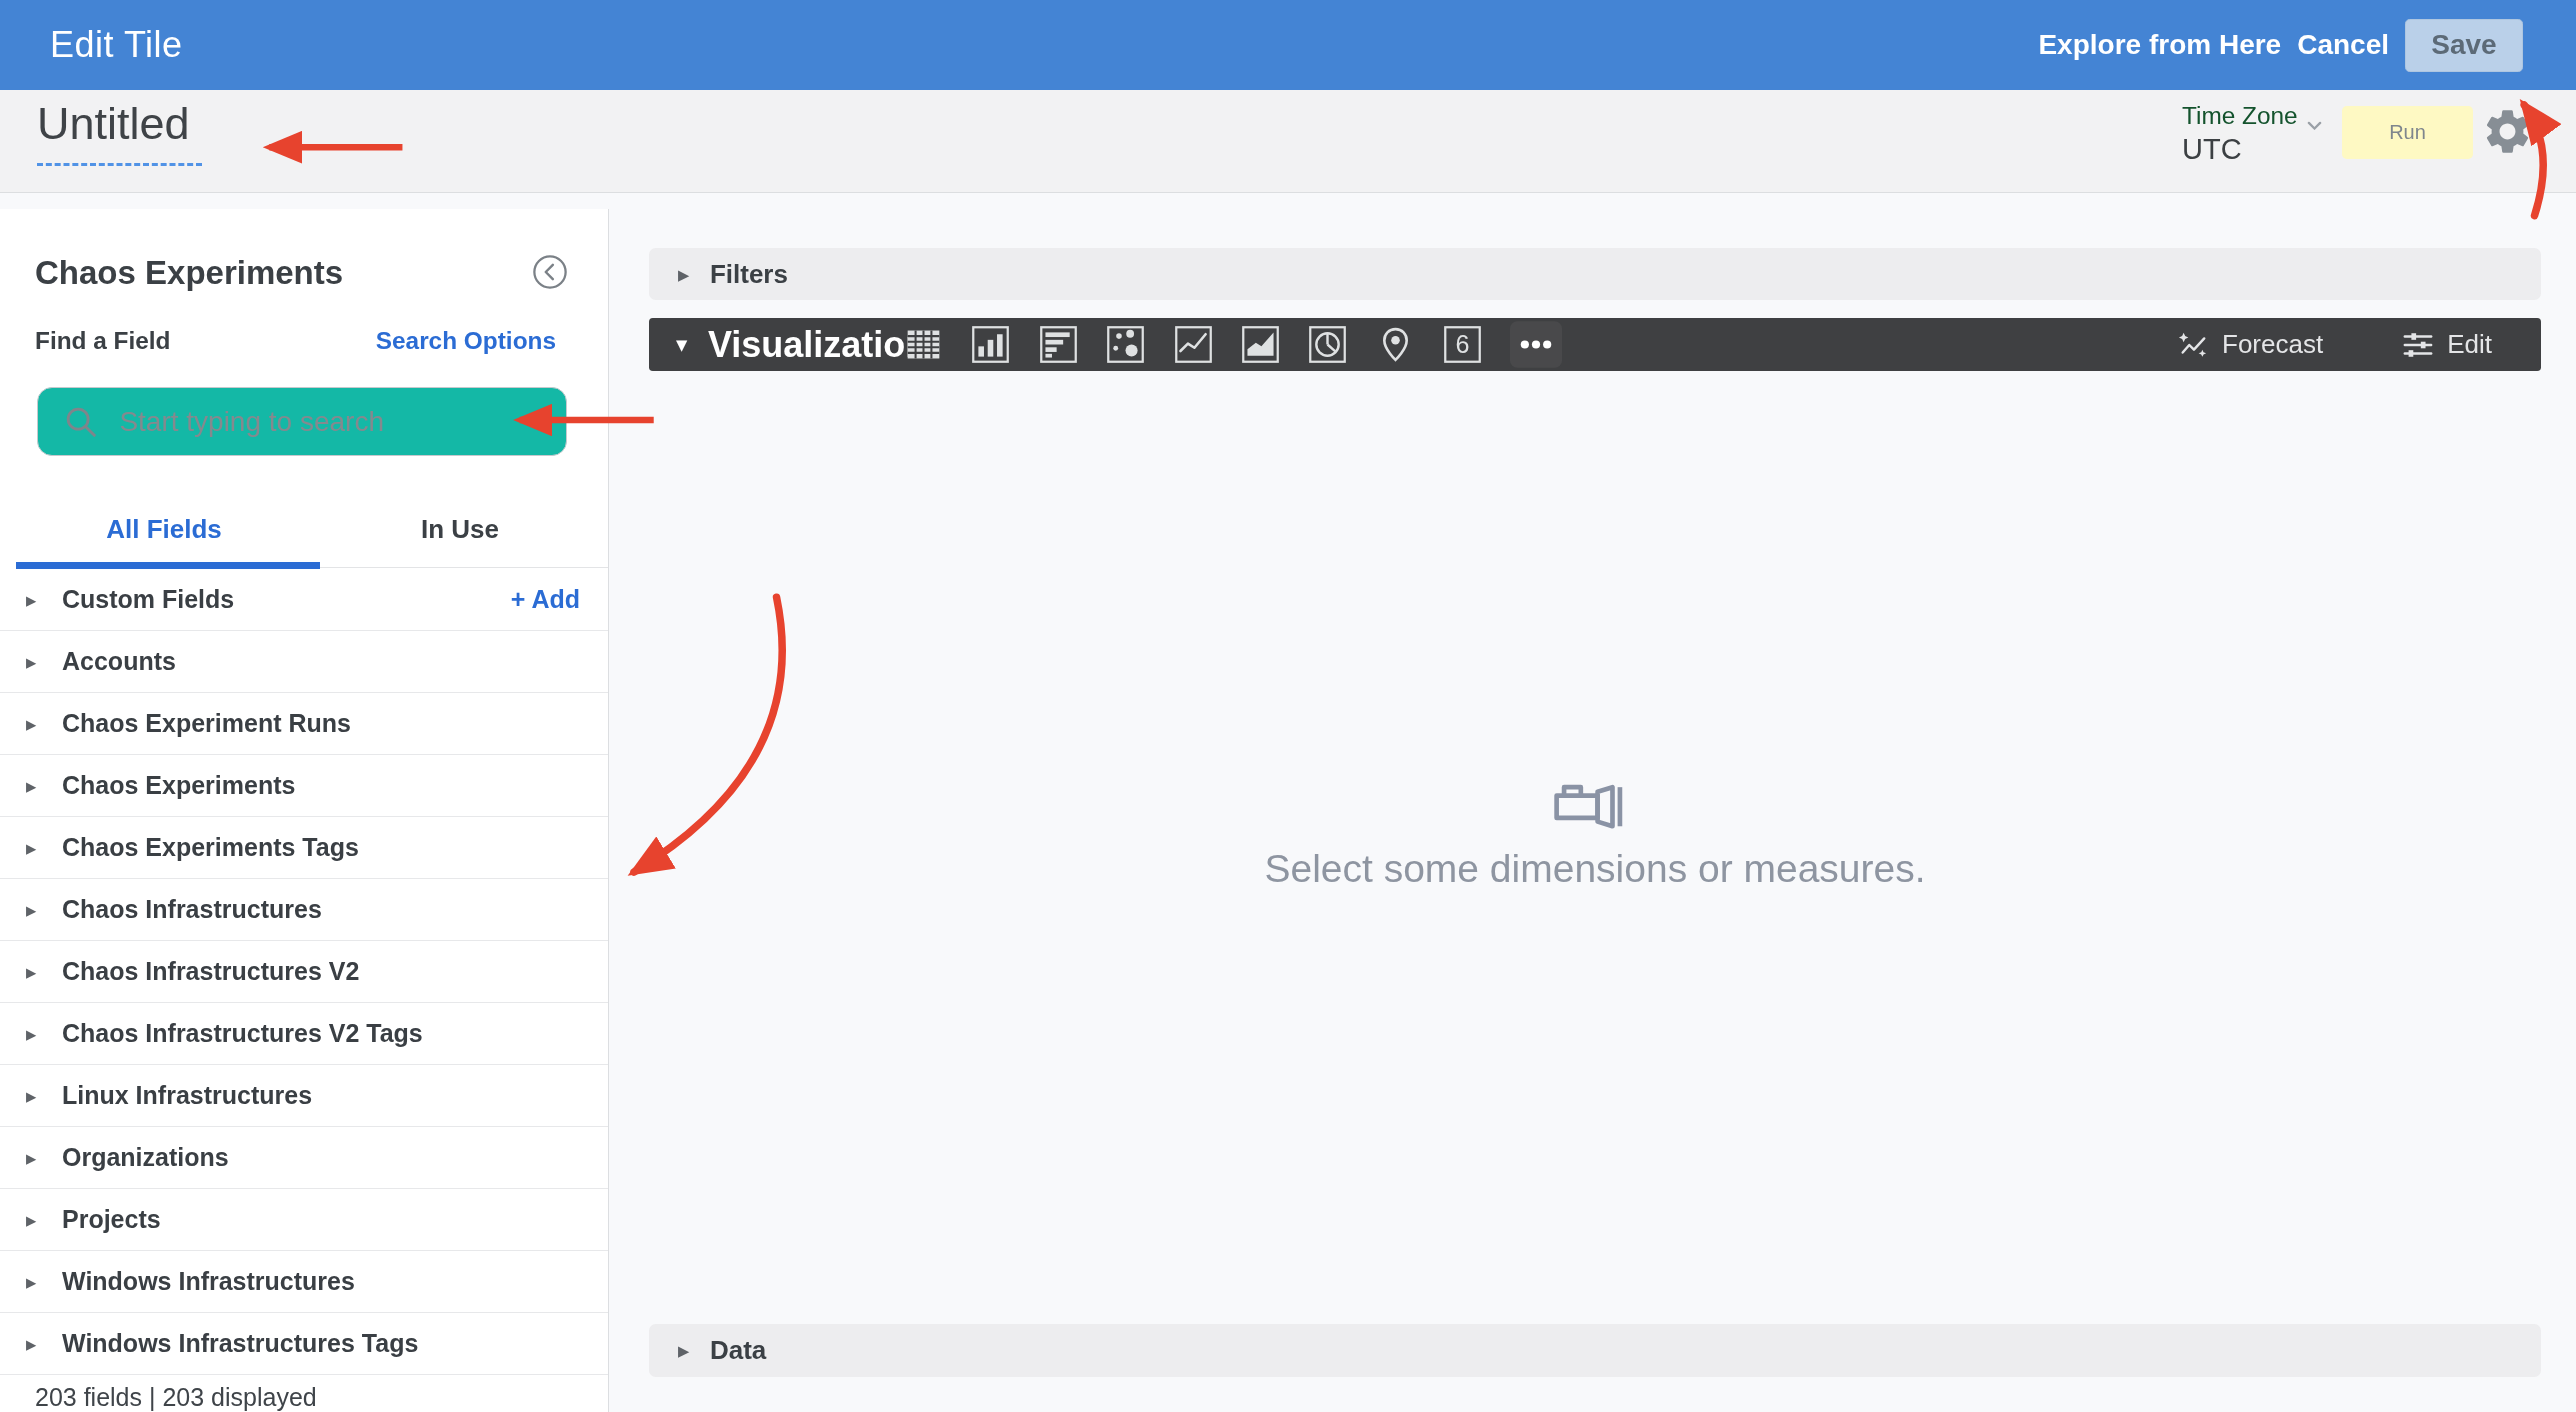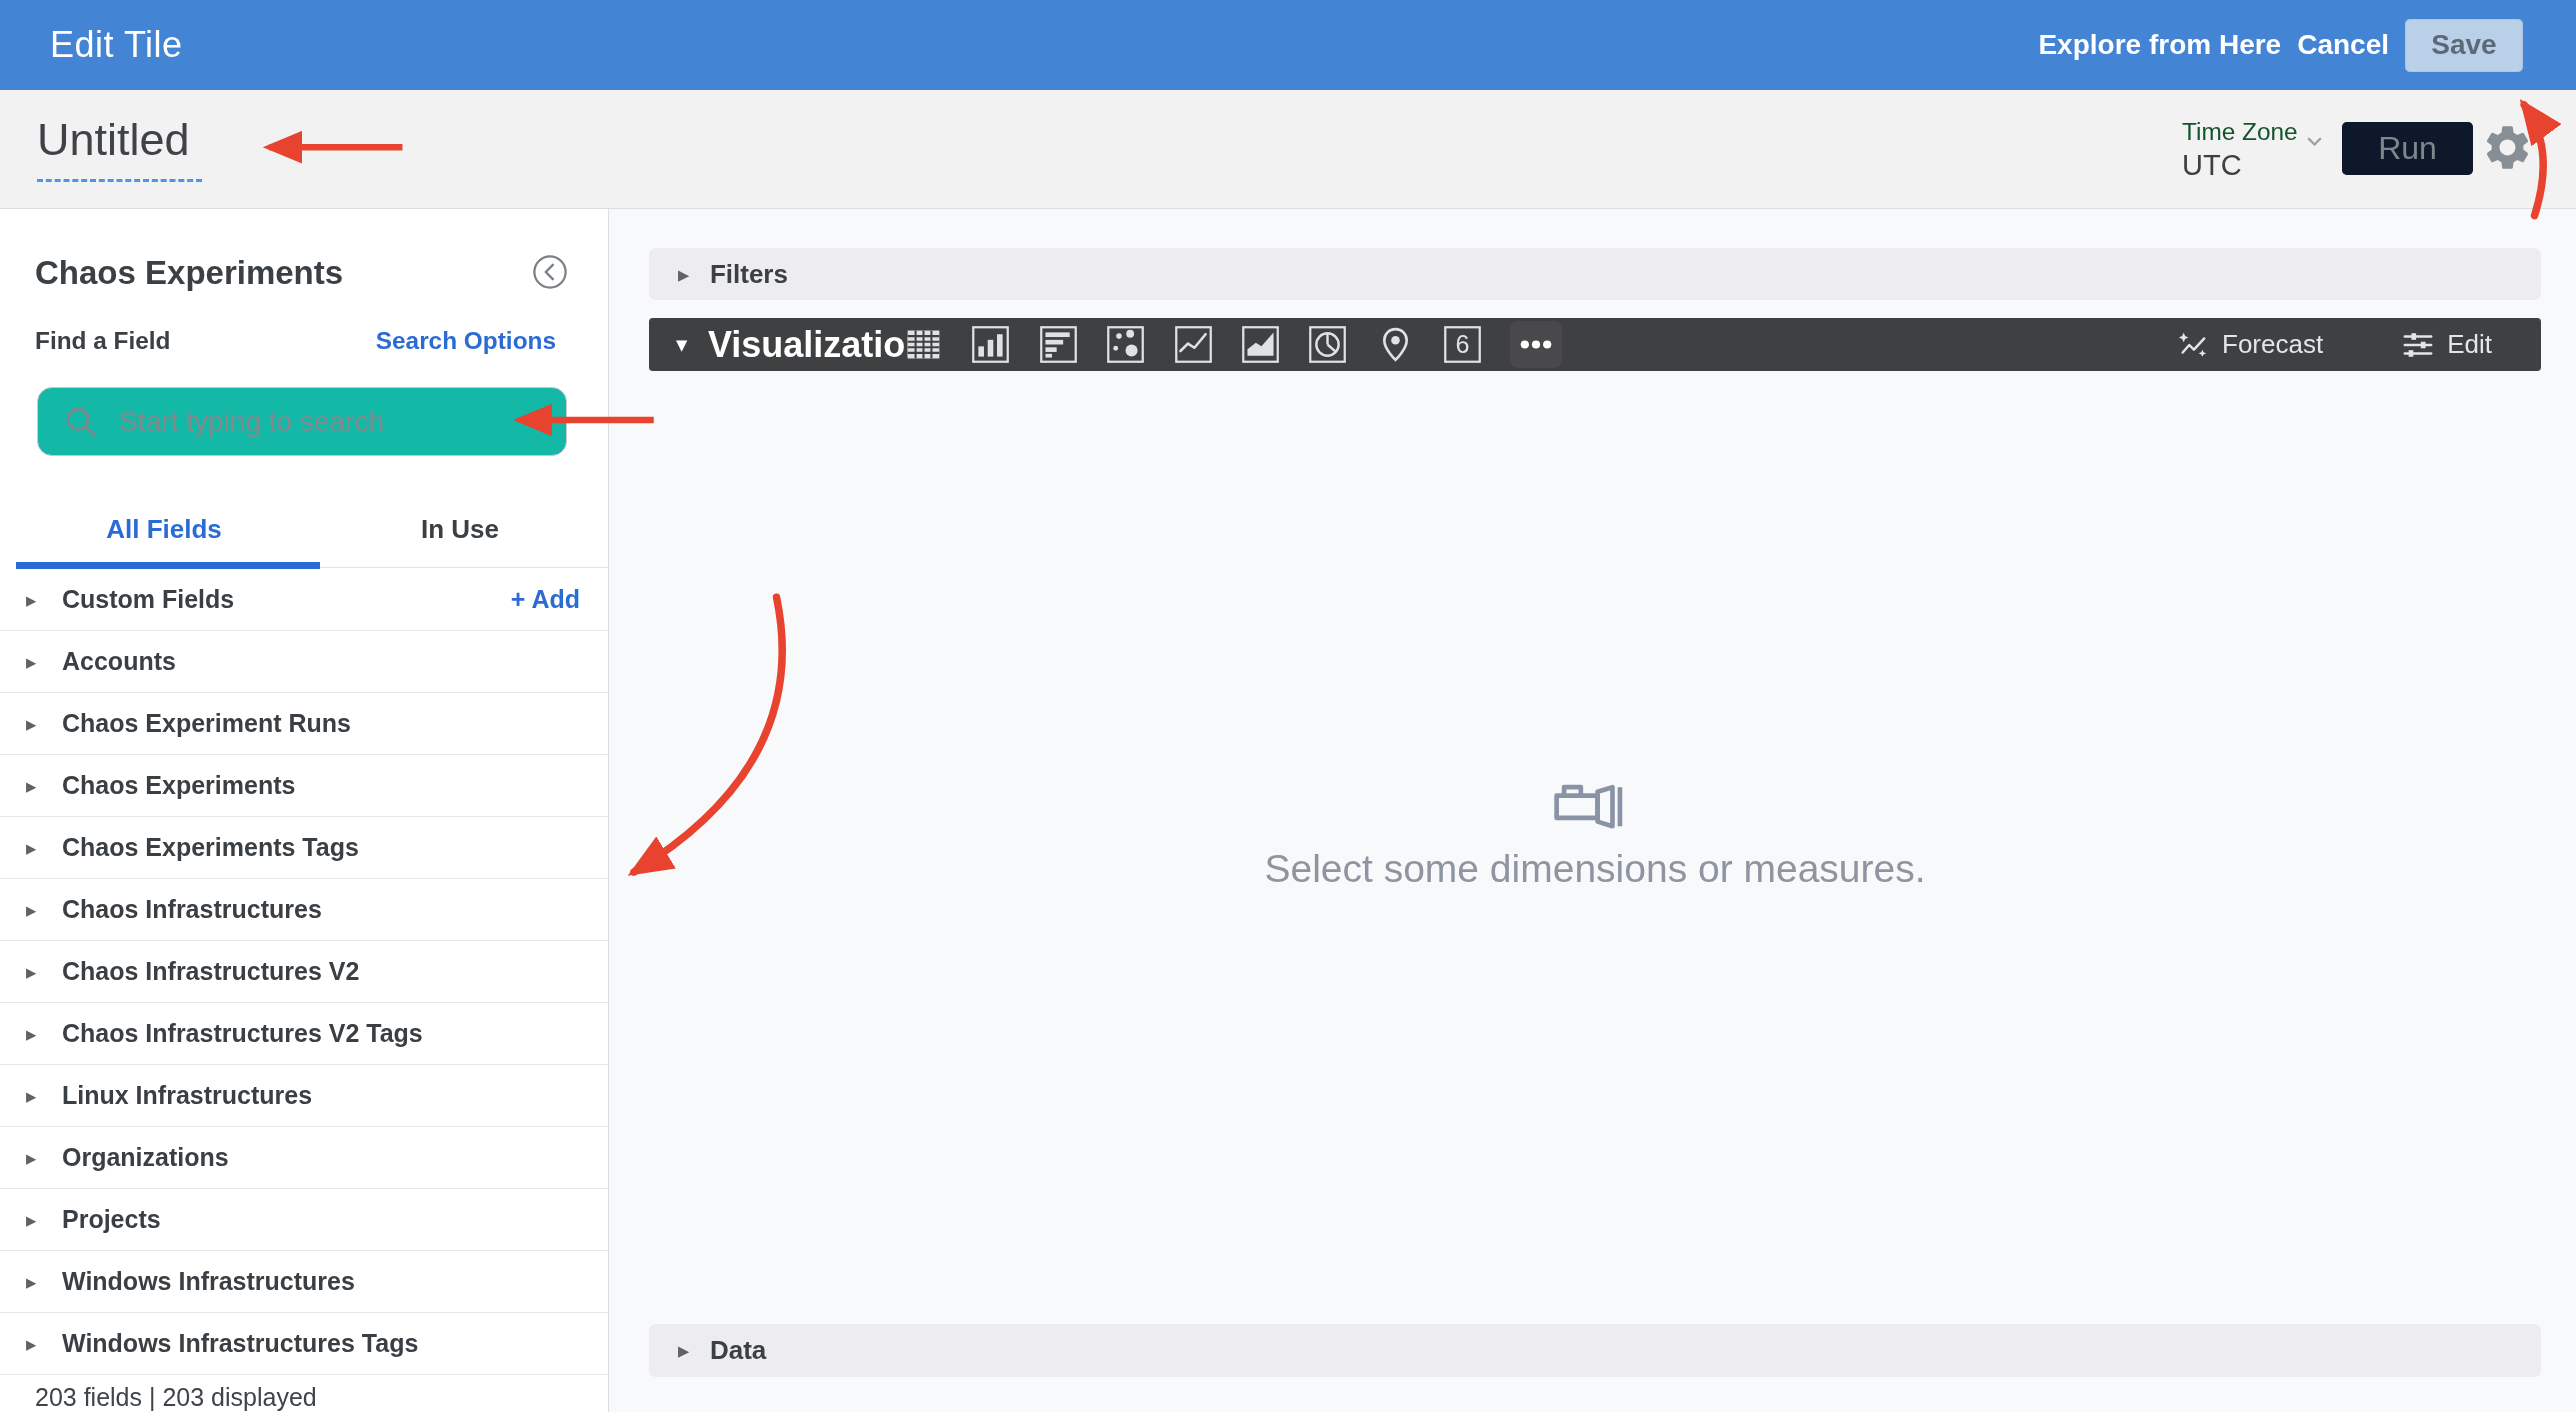--- a/index.html
+++ b/index.html
@@ -9,29 +9,29 @@
   
   .topbar{position:absolute;left:0;top:0;width:100%;height:90px;background:#4484d4;
     display:flex;align-items:center;z-index:5;}
   .app-title{margin-left:50px;font-size:36px;color:#fff;font-weight:400;letter-spacing:0.5px;}
   .topbar-actions{margin-left:auto;margin-right:53px;display:flex;align-items:center;gap:16px;}
   .topbar-link{color:#fff;font-size:28px;font-weight:700;cursor:pointer;text-decoration:none;}
   .save-btn{width:118px;height:53px;background:#bad0e9;border:0.9px solid #aec6e0;border-radius:4.7px;
     color:#5c6a77;font-size:28px;font-weight:700;font-family:inherit;cursor:pointer;}
 
   
-  .titlebar{position:absolute;left:0;top:90px;width:100%;height:119px;background:#f2f2f3;
+  .titlebar{position:absolute;left:0;top:74px;width:100%;height:119px;background:#f2f2f3;
     border-bottom:1.9px solid #dcdee0;box-sizing:border-box;z-index:4;}
   .tile-title{position:absolute;left:37px;top:24.4px;font-size:45px;color:#3f4347;
     display:inline-block;min-width:165px;padding-bottom:13px;border-bottom:3.8px dashed #5193e6;cursor:text;}
   .tz-block{position:absolute;left:2182px;top:28px;line-height:1.15;cursor:pointer;}
   .tz-label{font-size:24.4px;color:#14532d;display:flex;align-items:flex-end;gap:9px;}
   .tz-value{font-size:29px;color:#3c4043;margin-top:3px;}
-  .run-btn{position:absolute;left:2342px;top:32px;width:131px;height:53px;background:#0f172a;
-    border:none;border-radius:4.7px;color:#7f868d;font-size:32px;font-family:inherit;cursor:pointer;}
+  .run-btn{position:absolute;left:2342px;top:32px;width:131px;height:53px;background:#fef9c3;
+    border:none;border-radius:4.7px;color:#7f868d;font-size:20px;font-family:inherit;cursor:pointer;}
   .gear{position:absolute;left:2481px;top:31px;width:53px;height:53px;cursor:pointer;}
 
   
   .sidebar{position:absolute;left:0;top:209px;width:609px;bottom:0;background:#fff;
     border-right:1.9px solid #dcdee1;box-sizing:border-box;z-index:3;}
   .sb-heading{position:absolute;left:35px;top:45px;font-size:33px;font-weight:700;color:#3b4045;}
   .collapse-btn{position:absolute;left:532px;top:45px;width:36px;height:36px;background:none;border:none;padding:0;cursor:pointer;}
   .find-row{position:absolute;left:35px;right:52px;top:118px;display:flex;justify-content:space-between;align-items:center;text-align:center;}
   .find-label{font-size:24.4px;font-weight:700;color:#3b4045;}
   .search-options{font-size:24.4px;font-weight:700;color:#2b6cd4;cursor:pointer;text-decoration:none;}

